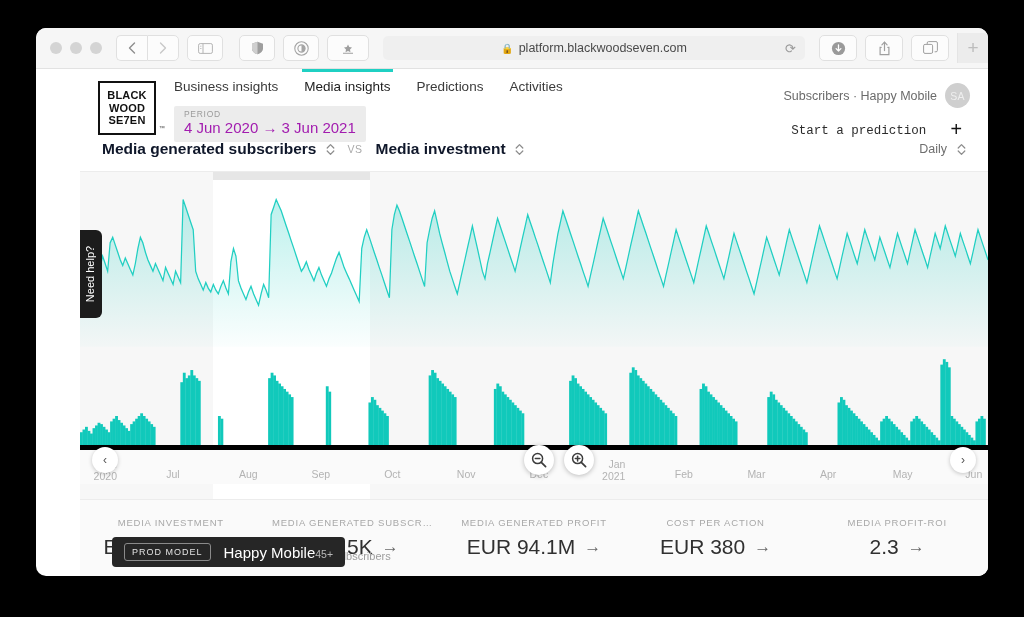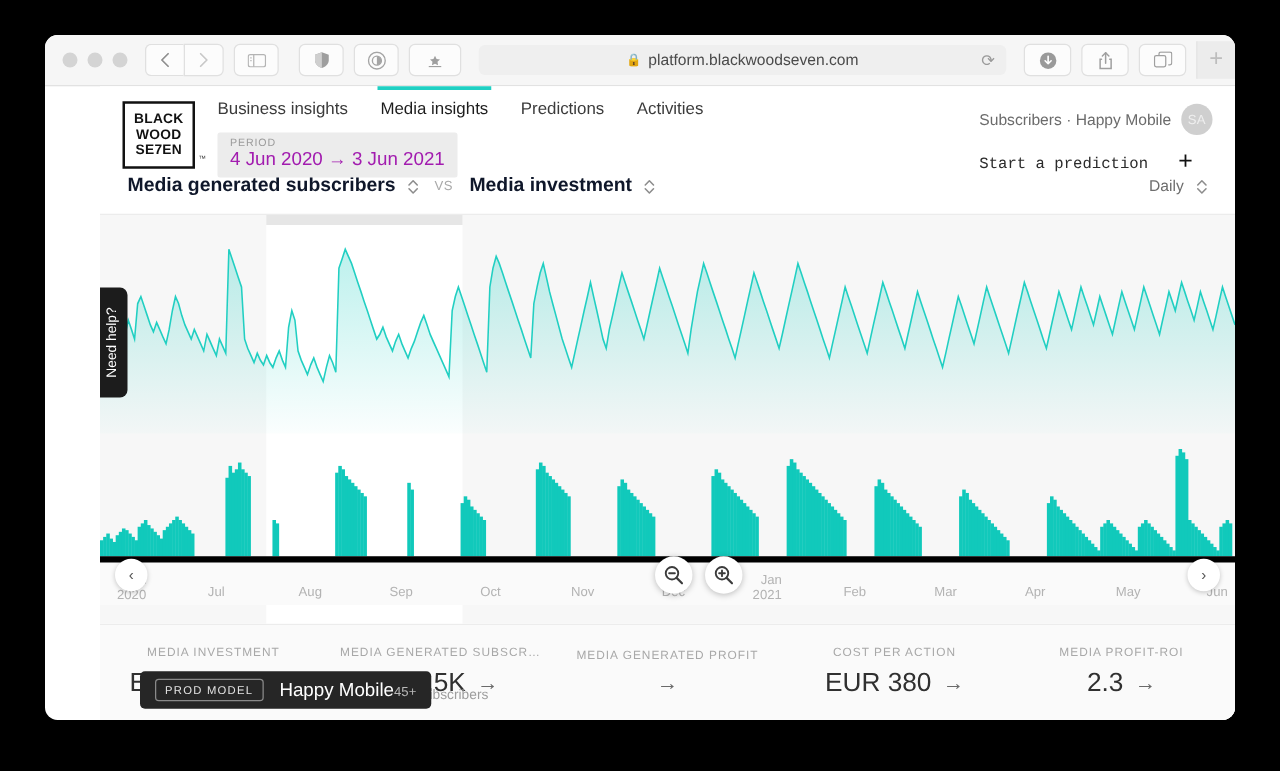--- a/index.html
+++ b/index.html
@@ -56,21 +56,21 @@
   .logo .tm{position:absolute;right:-11px;bottom:-1px;font-size:6px;font-weight:normal;color:#444;}
   .navwrap{margin-left:18px;display:flex;flex-direction:column;}
   .tabs{display:flex;gap:26px;height:34px;align-items:center;}
   .tab{font-size:13.5px;color:#3b3b3b;position:relative;height:34px;display:flex;align-items:center;}
   .tab.active{color:#1d1d1d;}
   .tab.active:after{content:"";position:absolute;left:-2px;right:-2px;top:0;height:3px;background:#1fd0c3;}
   .pills{display:flex;gap:10px;margin-top:3px;}
   .pill{background:#ececec;border-radius:2px;padding:4px 10px 5px;line-height:1.1;}
   .pill .cap{font-size:8.5px;letter-spacing:.7px;color:#9b9b9b;display:block;}
   .pill .val{font-size:15px;color:#a21caf;display:block;margin-top:1px;}
-  .hdr-right{margin-left:auto;display:flex;flex-direction:column;align-items:flex-start;}
+  .hdr-right{margin-left:auto;display:flex;flex-direction:column;align-items:center;}
   .acct{display:flex;align-items:center;gap:8px;margin-top:14px;}
   .acct .txt{font-size:12.5px;color:#6b6b6b;}
   .avatar{
     width:25px;height:25px;border-radius:50%;background:#cfcfcf;color:#efefef;
     font-size:10.5px;display:flex;align-items:center;justify-content:center;letter-spacing:.3px;
   }
   .startpred{display:flex;align-items:center;gap:24px;margin-top:13px;font-size:12.5px;color:#2b2b2b;font-family:Liberation Mono, monospace;}
   .plus{font-size:20px;font-weight:300;line-height:1;color:#111;}
   
   .selrow{
@@ -727,20 +727,21 @@
       <div class="kpi">
         <span class="lab">MEDIA GENERATED SUBSCR…</span>
         <span class="val">
           <span>109.5K</span>
           <span class="arr">→</span>
         </span>
       </div>
       <div class="kpi">
         <span class="lab">MEDIA GENERATED PROFIT</span>
         <span class="val">
+          <span>EUR 94.1M</span>
           <span class="arr">→</span>
         </span>
       </div>
       <div class="kpi">
         <span class="lab">COST PER ACTION</span>
         <span class="val">
           <span>EUR 380</span>
           <span class="arr">→</span>
         </span>
       </div>

